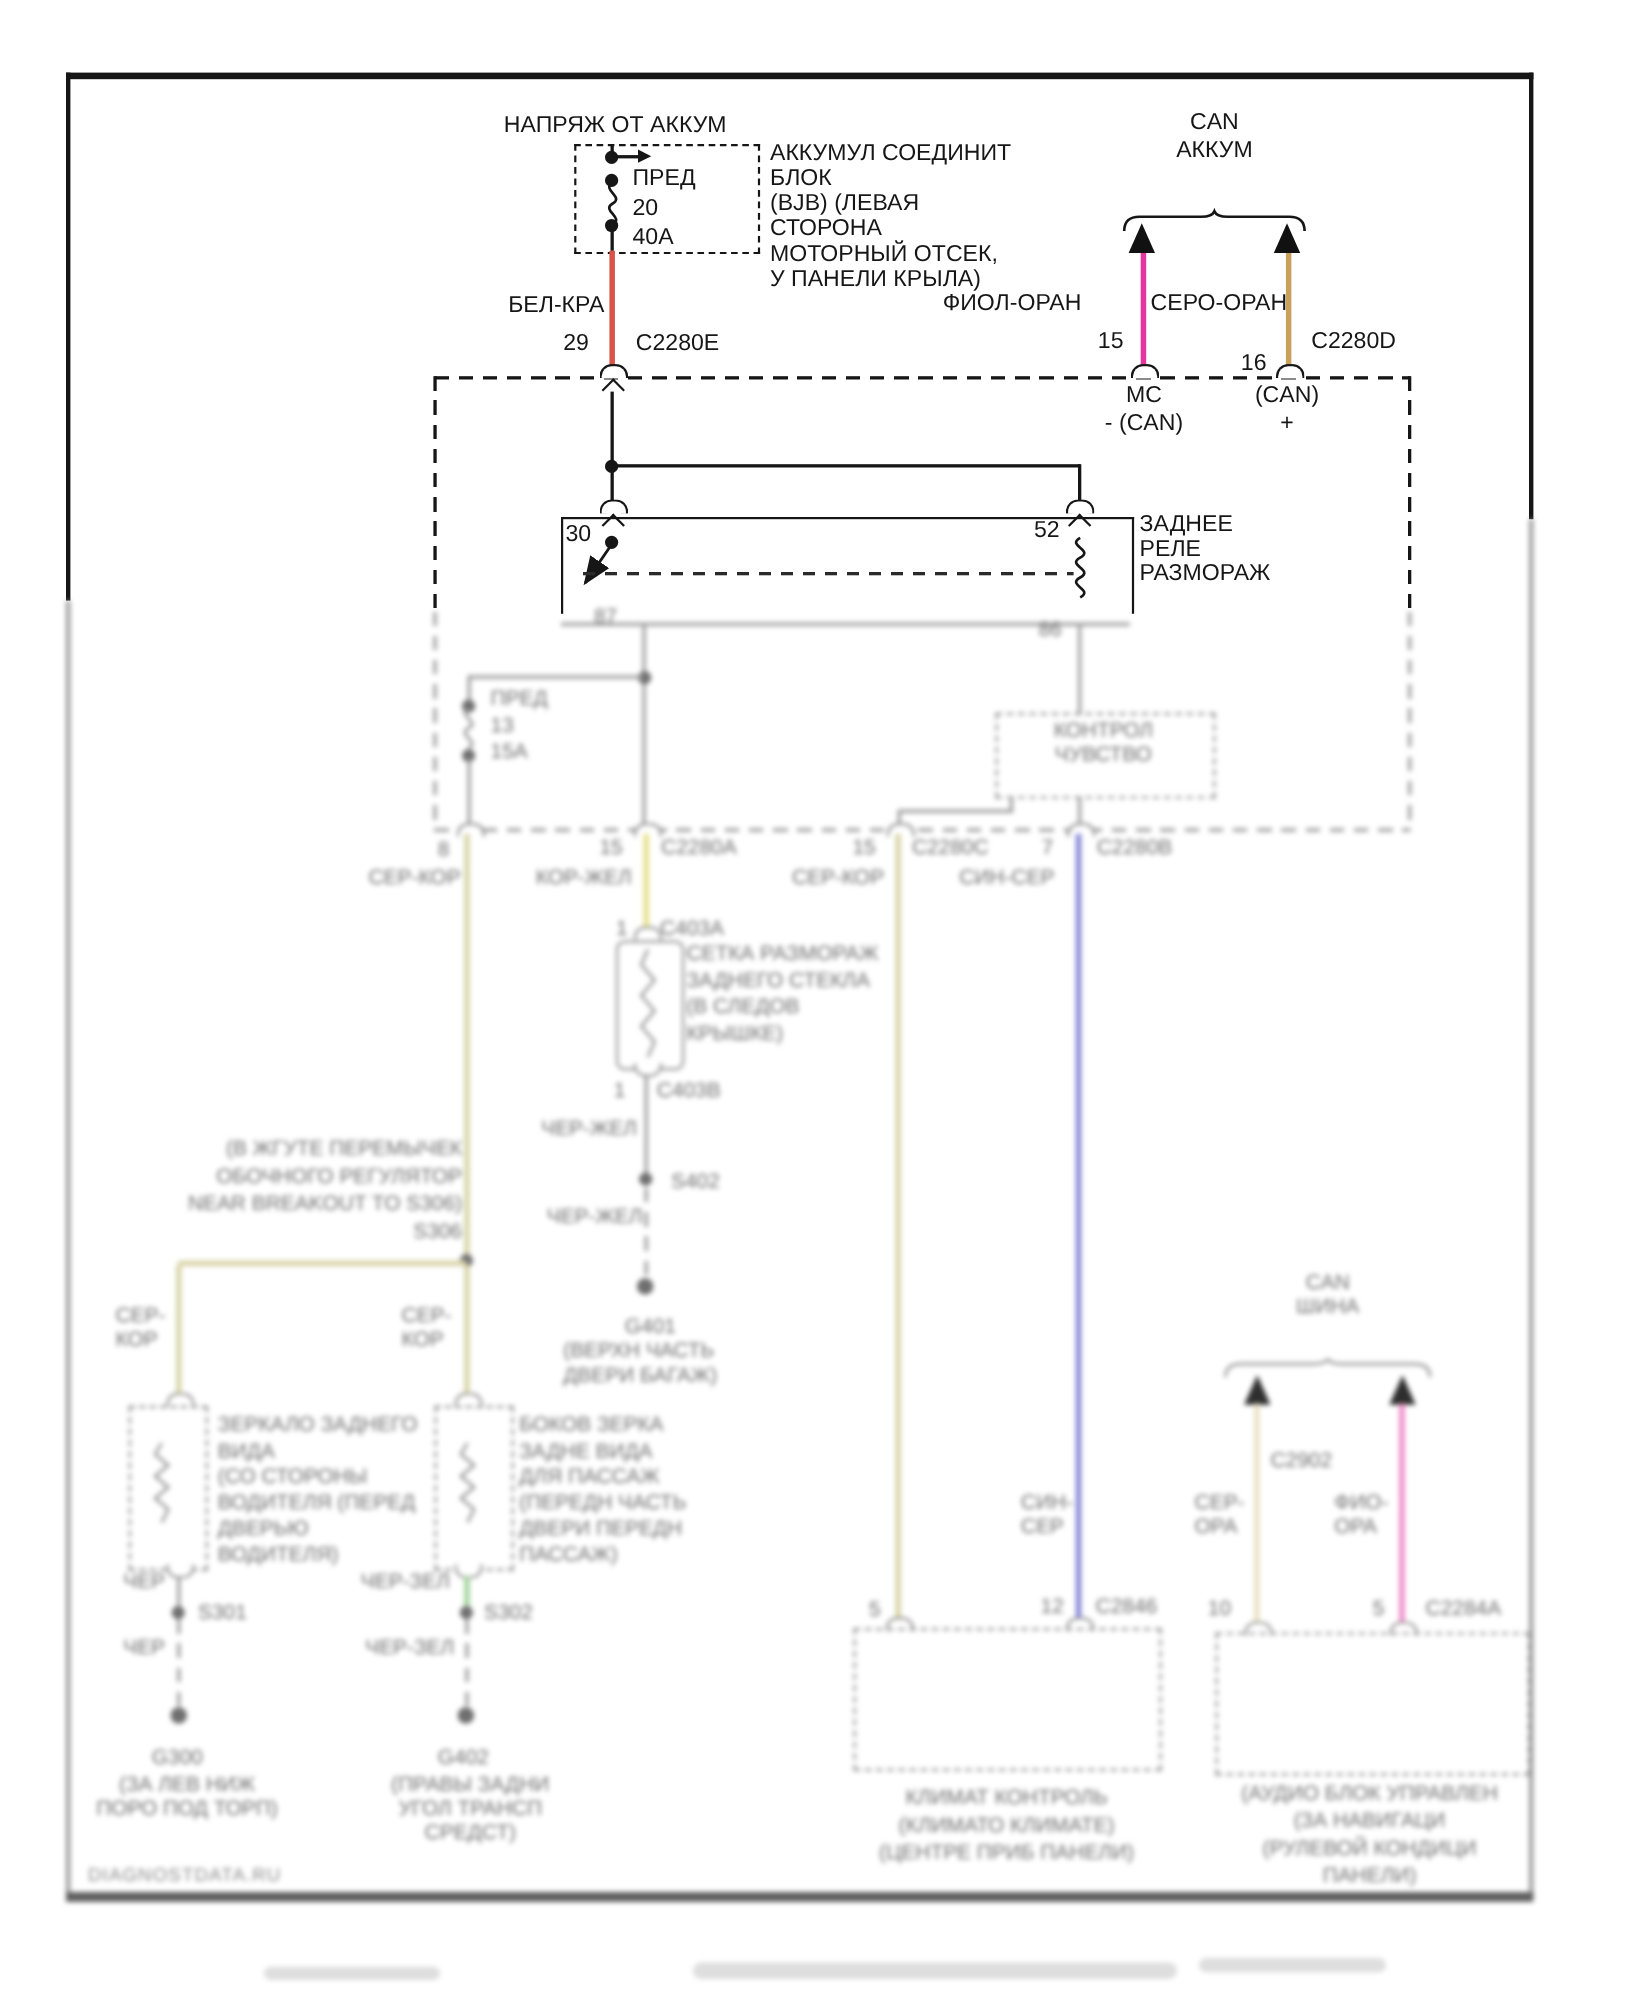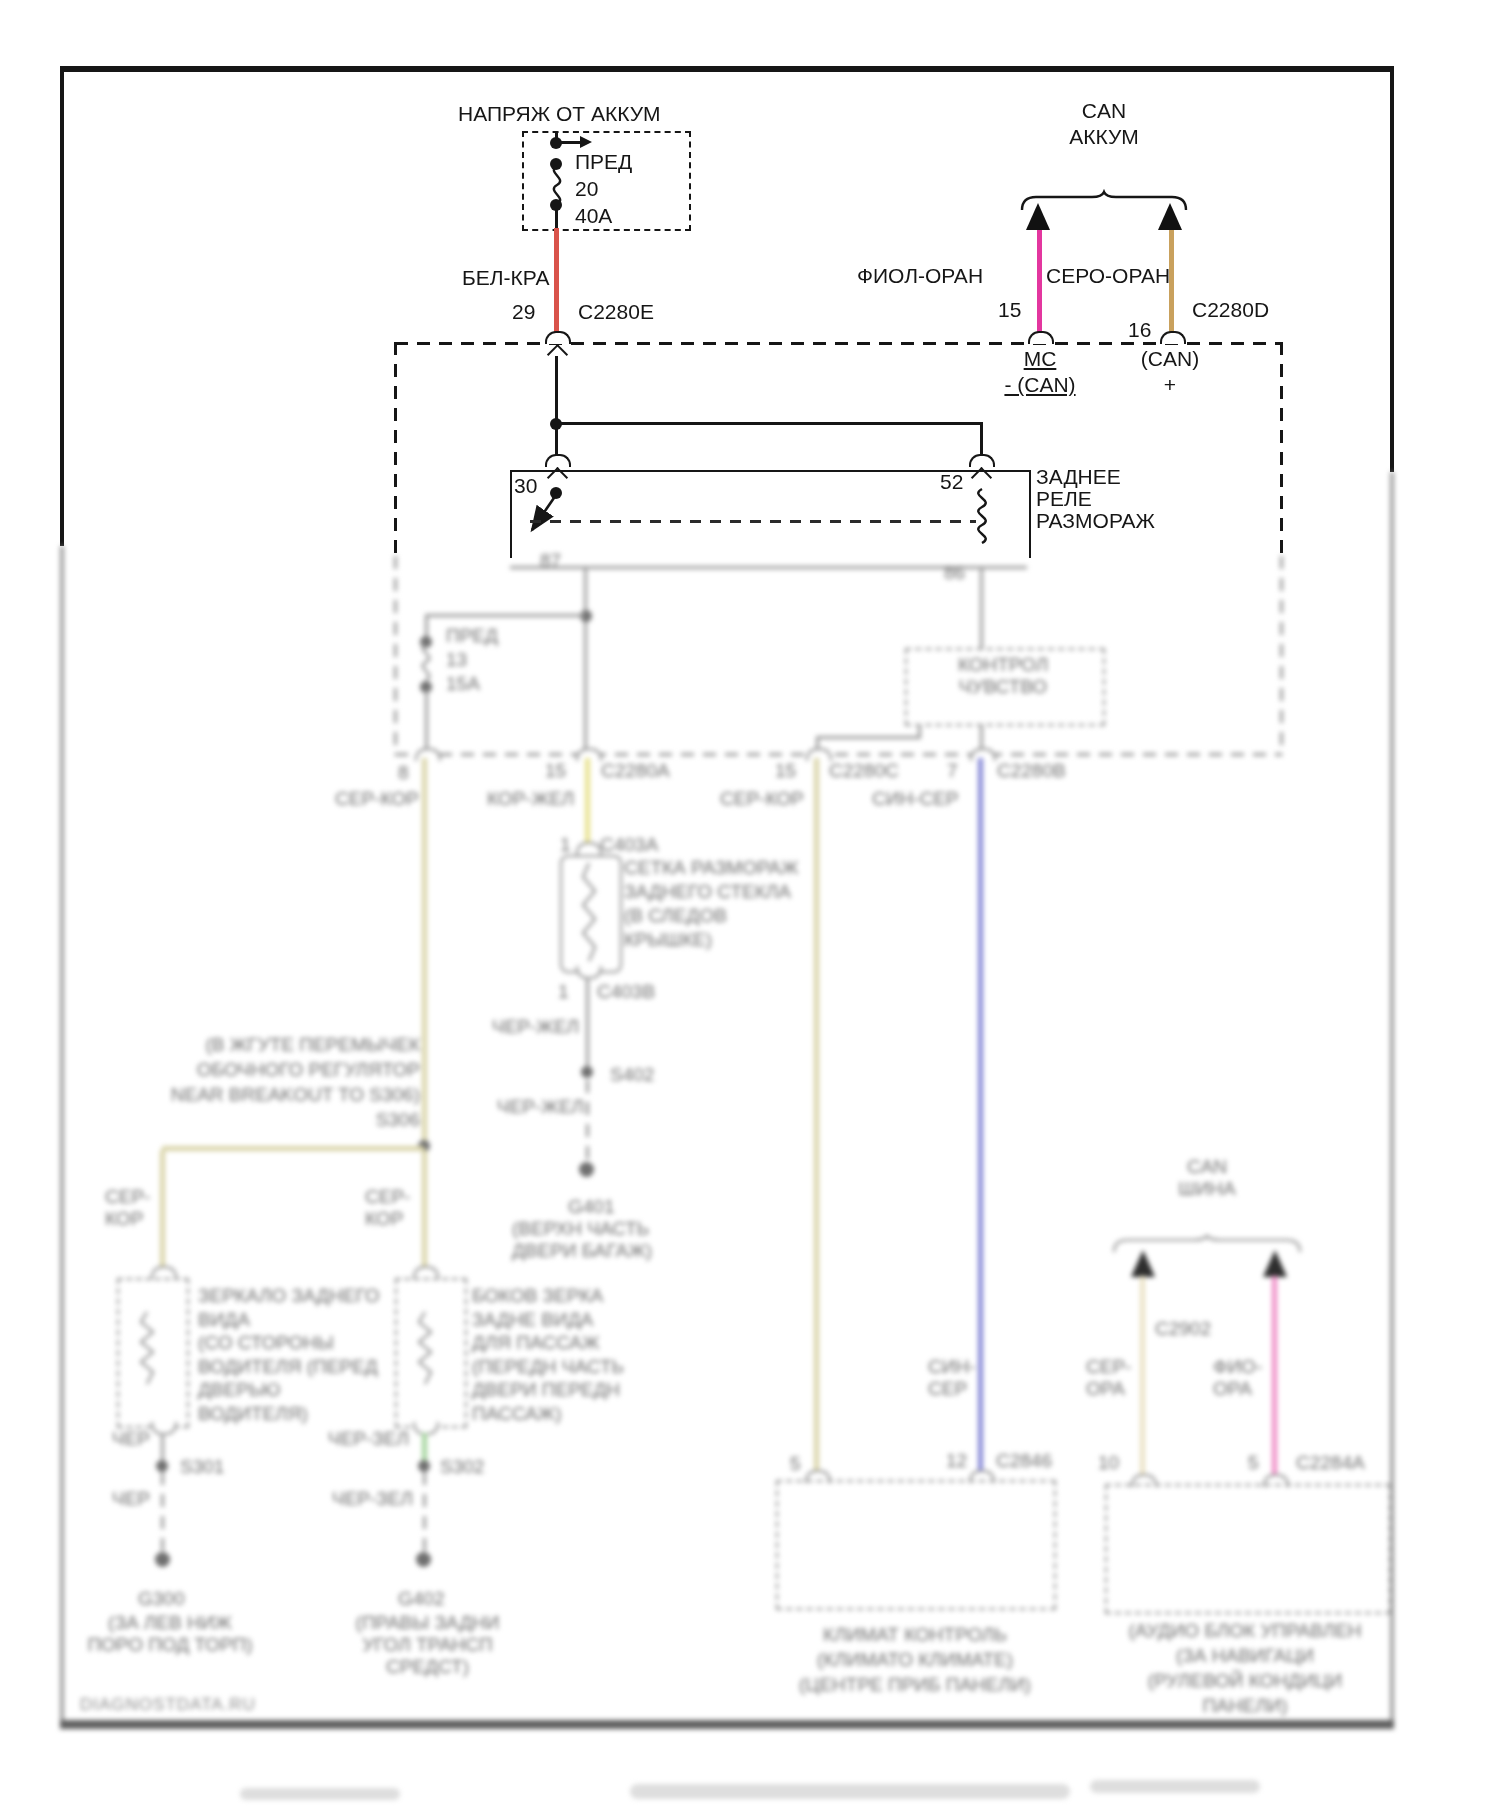--- a/index.html
+++ b/index.html
@@ -61,20 +61,26 @@
   <div class="triR" style="left:580px;top:136px;"></div>
   <div class="dot" style="left:550px;top:158px;"></div>
   <svg style="left:548px;top:166px;" width="18" height="38" viewBox="0 0 18 38">
     <path d="M9,0 C-2,6 20,13 9,19 C-2,25 20,32 9,38" fill="none" stroke="#161616" stroke-width="2.4"></path>
   </svg>
   <div class="dot" style="left:550px;top:199px;"></div>
   <div class="line" style="left:555px;top:206px;width:3px;height:22px;"></div>
   <div class="t" style="left:575px;top:148px;line-height:27px;">ПРЕД
 20
 40А</div>
+  <div class="t" style="left:700px;top:127px;">АККУМУЛ СОЕДИНИТ
+БЛОК
+(BJB) (ЛЕВАЯ
+СТОРОНА
+МОТОРНЫЙ ОТСЕК,
+У ПАНЕЛИ КРЫЛА)</div>
 
   <div class="wire wred" style="left:554px;top:228px;width:5px;height:104px;"></div>
   <div class="t" style="left:462px;top:266px;">БЕЛ-КРА</div>
   <div class="t" style="left:512px;top:300px;text-align:right;">29</div>
   <div class="t" style="left:578px;top:300px;">C2280E</div>
 
   <div class="t ctr" style="left:1054px;top:98px;width:100px;line-height:26px;">CAN
 АККУМ</div>
   <svg style="left:1020px;top:192px;" width="168" height="18" viewBox="0 0 168 18">
     <path d="M2,18 Q2,5 16,5 L72,5 Q82,5 84,0 Q86,5 96,5 L152,5 Q166,5 166,18" fill="none" stroke="#161616" stroke-width="2.4"></path>
@@ -91,21 +97,21 @@
 
   <div class="hdash" style="left:395px;top:342px;width:887px;"></div>
   <div class="vdash" style="left:394px;top:342px;height:214px;"></div>
   <div class="vdash" style="left:1280px;top:342px;height:214px;"></div>
 
   <div class="bump" style="left:545px;top:331px;"></div>
   <div class="bump" style="left:1028px;top:331px;"></div>
   <div class="bump" style="left:1160px;top:331px;"></div>
   <div class="chev" style="left:550px;top:347px;"></div>
 
-  <div class="t ctr" style="left:990px;top:346px;width:100px;line-height:26px;text-decoration:underline;">МС
+  <div class="t ctr" style="left:990px;top:346px;width:100px;line-height:26px;">МС
 - (CAN)</div>
   <div class="t ctr" style="left:1120px;top:346px;width:100px;line-height:26px;">(CAN)
 +</div>
 
   <div class="line" style="left:555px;top:356px;width:3px;height:100px;"></div>
   <div class="dot" style="left:550px;top:418px;"></div>
   <div class="line" style="left:557px;top:422px;width:425px;height:3px;"></div>
   <div class="line" style="left:980px;top:422px;width:3px;height:34px;"></div>
 
   <div class="solidbox" style="left:510px;top:470px;width:517px;height:86px;"></div>

